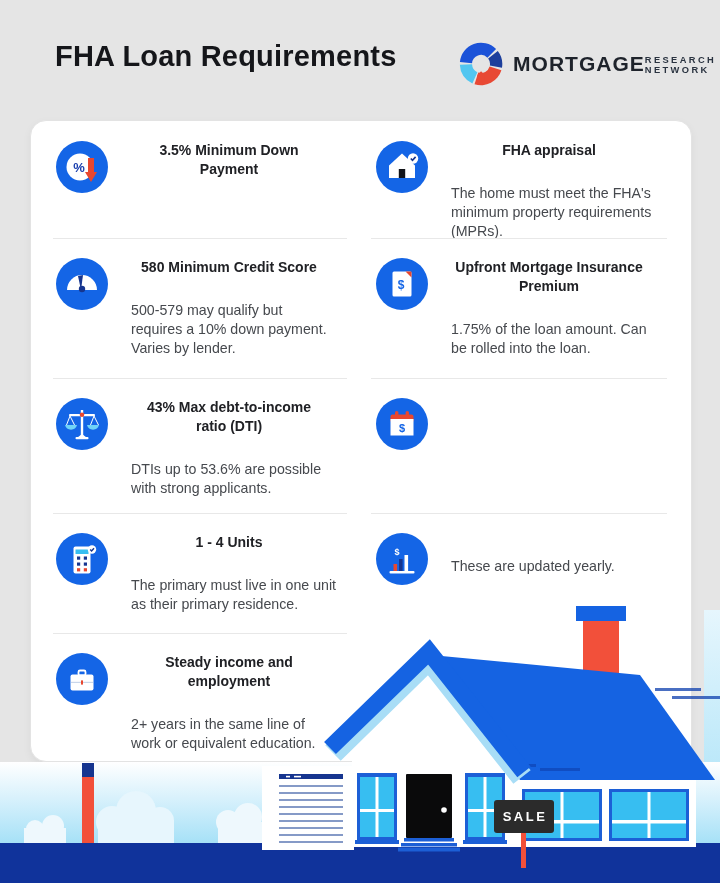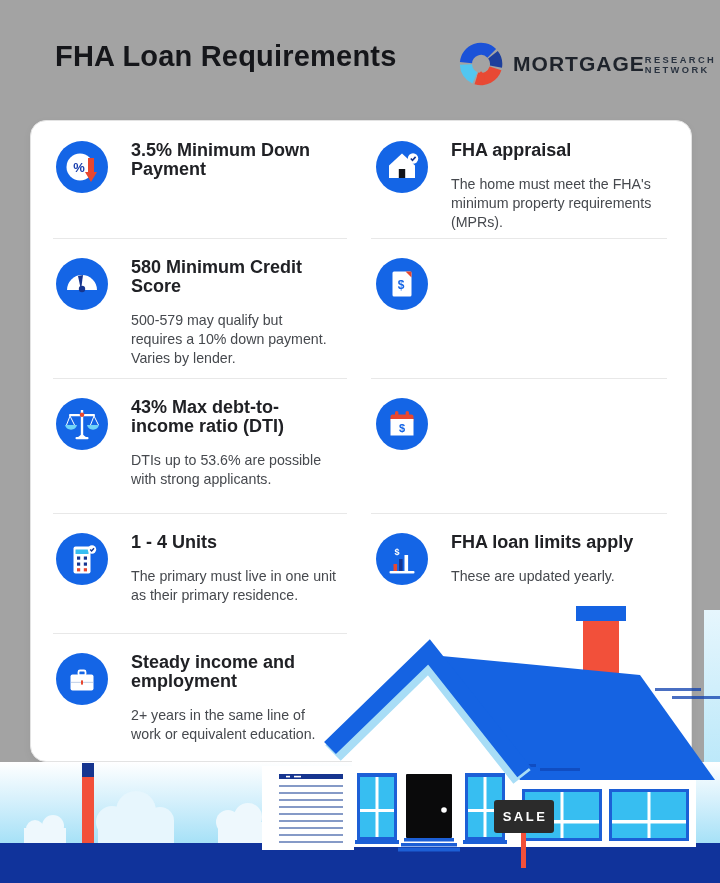--- a/index.html
+++ b/index.html
@@ -1,38 +1,38 @@
 <!DOCTYPE html>
 <html><head>
 <meta charset="utf-8">
 <style>
   html,body{margin:0;padding:0;background:#fff;}
-  .page{position:relative;width:720px;height:883px;background:#a3a3a3;overflow:hidden;
+  .page{position:relative;width:720px;height:883px;background:#e5e5e5;overflow:hidden;
         font-family:"Liberation Sans", sans-serif;}
   
   .page-title{position:absolute;left:55px;top:40px;font-size:29px;font-weight:800;
               color:#15161a;letter-spacing:.2px;}
   .logo{position:absolute;left:459px;top:36px;display:flex;align-items:center;gap:10px;}
   .logo-text{display:flex;flex-direction:row;}
   .logo-name{font-size:21px;font-weight:800;color:#1e232b;letter-spacing:1px;line-height:22px;}
   .logo-tagline{font-size:9.3px;font-weight:700;color:#2a3340;letter-spacing:2.4px;margin-top:2px;}
   
   .card{position:absolute;left:30px;top:120px;width:660px;height:640px;background:#fff;
         border:1px solid #e3e3e3;border-radius:16px;box-shadow:0 3px 8px rgba(0,0,0,.05);
         z-index:1;}
   .grid{display:grid;grid-template-columns:322px 336px;grid-template-rows:117px 140px 135px 120px 128px;}
   .cell{position:relative;display:flex;gap:23px;align-items:flex-start;
         padding:20px 6px 0 25px;box-sizing:border-box;}
   .cell.right{padding-left:23px;}
   .cell.hasdiv::before{content:'';position:absolute;top:0;left:22px;right:6px;height:1px;background:#e8e8e8;}
   .cell.right.hasdiv::before{left:18px;right:22px;}
   .icon{width:52px;height:52px;flex-shrink:0;}
   .txt{max-width:206px;}
-  .item-title{font-size:18px;font-weight:800;color:#202125;line-height:19px;max-width:196px;}
-  .item-body{font-size:14.2px;color:#46494e;line-height:19px;margin-top:15px;}
+  .item-title{font-size:14px;font-weight:800;color:#202125;line-height:19px;max-width:196px;text-align:center;}
+  .item-body{font-size:14.2px;color:#46494e;line-height:19px;margin-top:24px;}
   
   .scene{position:absolute;left:0;top:0;width:720px;height:883px;z-index:2;pointer-events:none;}
   .sale-text{font-family:"Liberation Sans",sans-serif;font-size:13px;font-weight:700;
              letter-spacing:2.5px;fill:#ffffff;}
   .icn-sym{font-family:"Liberation Sans",sans-serif;font-weight:700;}
 </style>
 </head>
 <body>
 
 <div class="page">
@@ -97,20 +97,24 @@
         </div>
       </div>
 
       <div class="cell right hasdiv">
         <svg class="icon" viewBox="0 0 52 52">
           <circle cx="26" cy="26" r="26" fill="#1465e6"></circle>
           <rect x="16.5" y="13.5" width="19" height="25" rx="1.5" fill="#ffffff"></rect>
           <polygon points="29.5,13.5 35.5,13.5 35.5,19.5" fill="#e8472f"></polygon>
           <text class="icn-sym" x="25" y="31" font-size="12" fill="#1465e6" text-anchor="middle">$</text>
         </svg>
+        <div class="txt">
+          <div class="item-title">Upfront Mortgage Insurance Premium</div>
+          <div class="item-body">1.75% of the loan amount. Can be rolled into the loan.</div>
+        </div>
       </div>
 
       <div class="cell hasdiv">
         <svg class="icon" viewBox="0 0 52 52">
           <circle cx="26" cy="26" r="26" fill="#1465e6"></circle>
           <rect x="24.8" y="12" width="2.4" height="28" fill="#ffffff"></rect>
           <rect x="13" y="16" width="26" height="2.2" rx="1" fill="#ffffff"></rect>
           <circle cx="26" cy="16.8" r="2.3" fill="#e8472f"></circle>
           <path d="M14,18 L10.5,27 M14,18 L18.5,27" stroke="#ffffff" stroke-width="1"></path>
           <path d="M38,18 L34.5,27 M38,18 L42.5,27" stroke="#ffffff" stroke-width="1"></path>
@@ -159,21 +163,20 @@
       <div class="cell right hasdiv">
         <svg class="icon" viewBox="0 0 52 52">
           <circle cx="26" cy="26" r="26" fill="#1465e6"></circle>
           <rect x="13.5" y="38" width="25" height="2.4" rx="1" fill="#ffffff"></rect>
           <rect x="17.5" y="31" width="3.6" height="7" fill="#e8472f"></rect>
           <rect x="23" y="26" width="3.6" height="12" fill="#16358f"></rect>
           <rect x="28.5" y="22" width="3.6" height="16" fill="#ffffff"></rect>
           <text class="icn-sym" x="21" y="22" font-size="9" fill="#ffffff" text-anchor="middle">$</text>
         </svg>
         <div class="txt">
-          <div class="item-title">FHA loan limits apply</div>
           <div class="item-body">These are updated yearly.</div>
         </div>
       </div>
 
       <div class="cell hasdiv">
         <svg class="icon" viewBox="0 0 52 52">
           <circle cx="26" cy="26" r="26" fill="#1465e6"></circle>
           <rect x="22.5" y="17.5" width="7" height="5" rx="1.5" stroke="#ffffff" stroke-width="1.8" fill="none"></rect>
           <rect x="14.5" y="21.5" width="23" height="16" rx="2" fill="#ffffff"></rect>
           <line x1="15" y1="29.4" x2="37" y2="29.4" stroke="#c9d6ea" stroke-width="1.2"></line>

